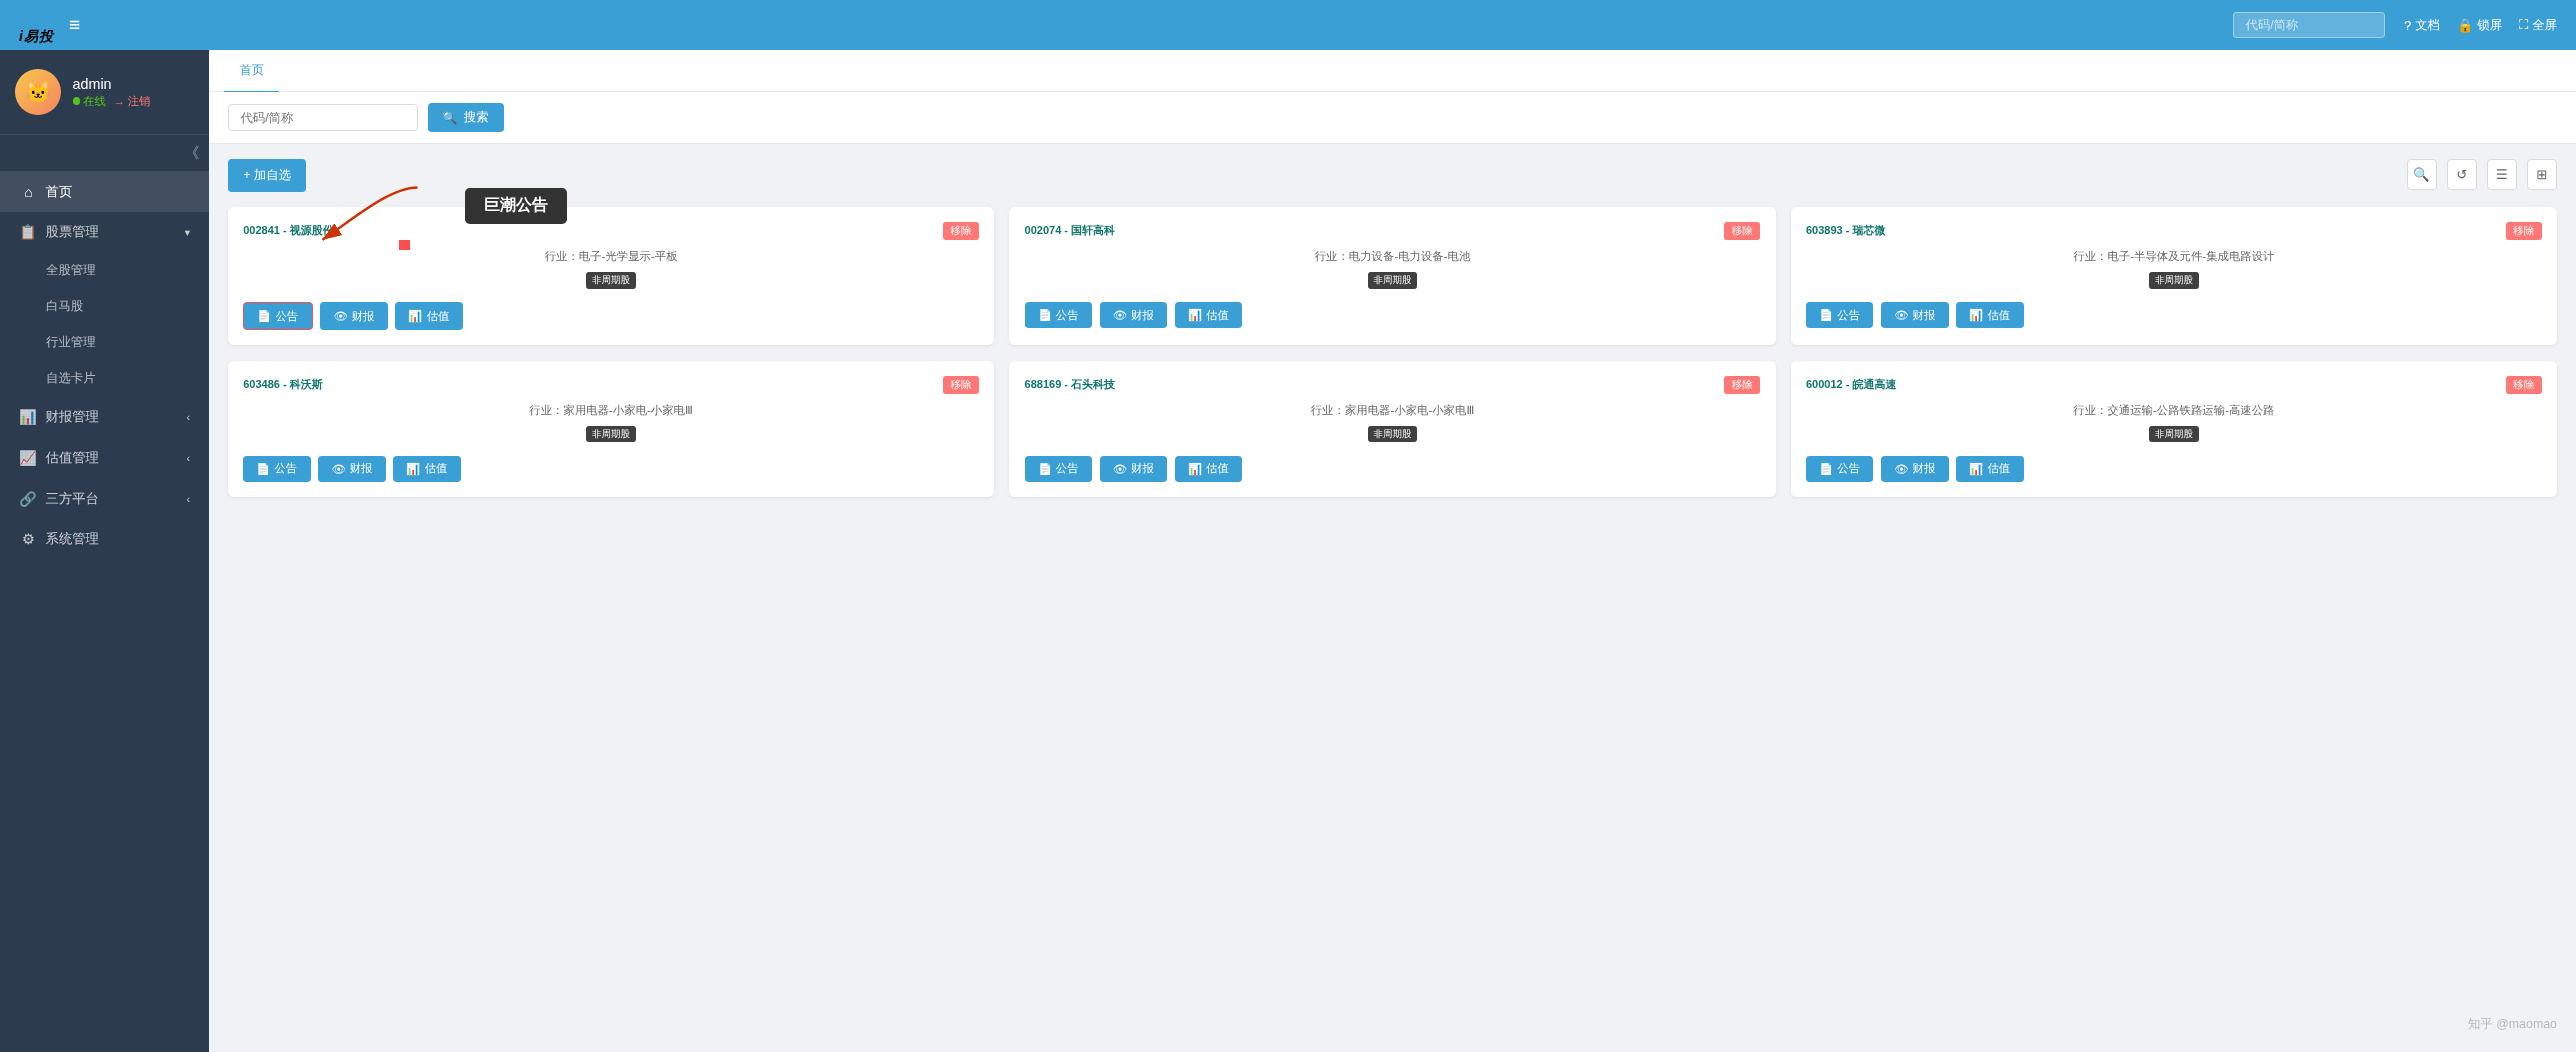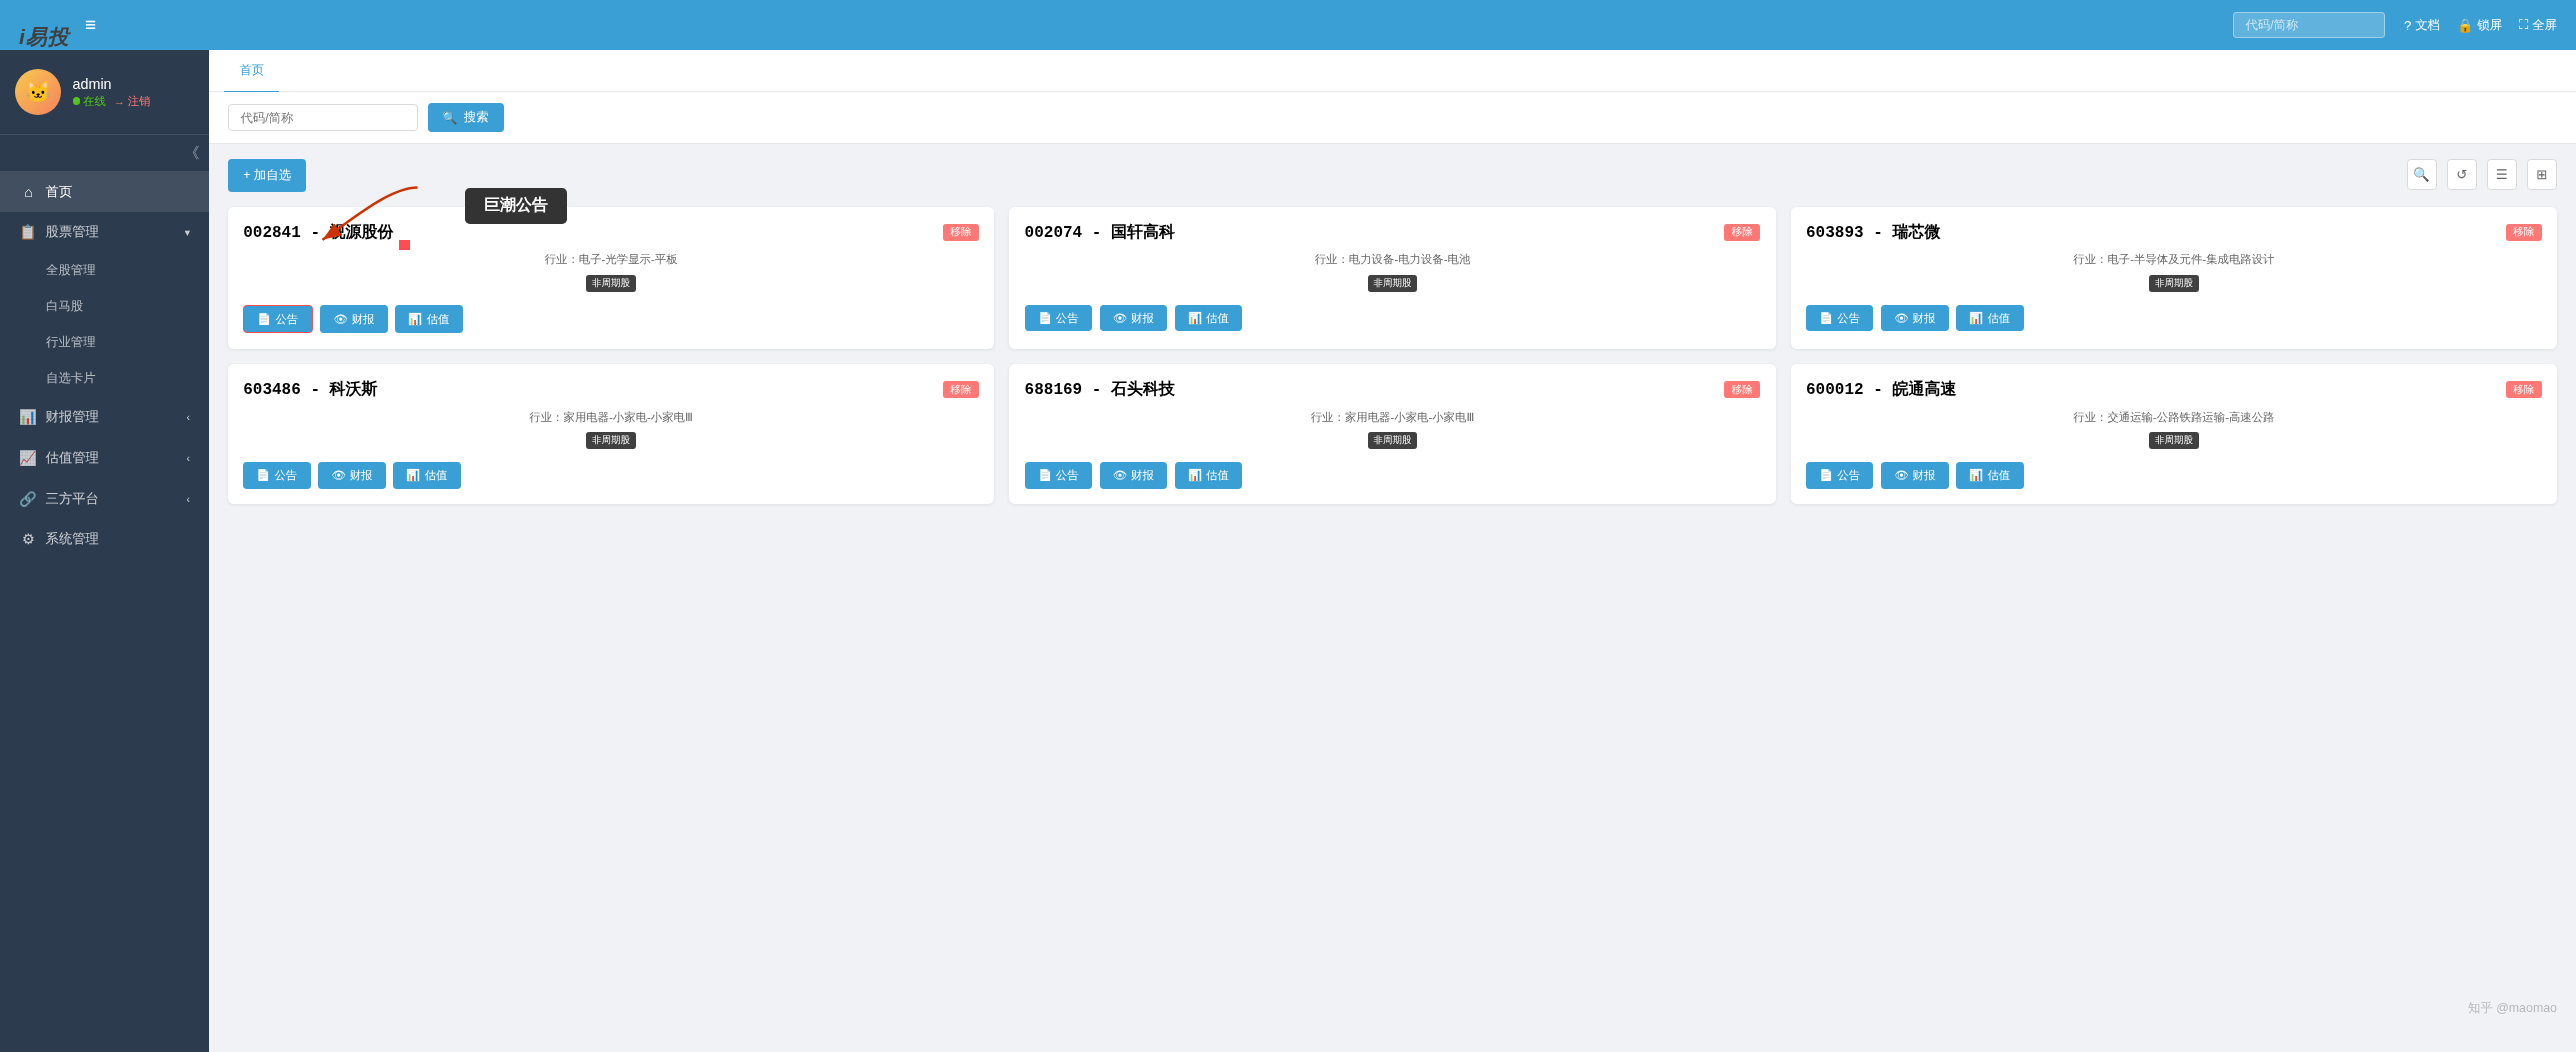--- a/index.html
+++ b/index.html
@@ -9,22 +9,22 @@
     .top-header {
       background: #3a9fd5;
       height: 50px;
       display: flex;
       align-items: center;
       justify-content: space-between;
       padding: 0 19px;
       flex-shrink: 0;
     }
     .top-header .logo {
-      color: #404040;
-      font-size: 21px;
+      color: #000000;
+      font-size: 14px;
       font-weight: bold;
       letter-spacing: 1px;
       margin-top: 24px;
     }
     .top-header .logo span { font-style: italic; }
     .header-left { display: flex; align-items: center; gap: 15.2px; }
     .hamburger { color: white; font-size: 19px; cursor: pointer; }
     .header-right { display: flex; align-items: center; gap: 19px; }
     .header-search-input {
       background: rgba(255,255,255,0.2);
@@ -211,21 +211,21 @@
       padding: 15.2px;
       box-shadow: 0 1px 3.8px rgba(0,0,0,0.08);
       position: relative;
     }
     .card-header {
       display: flex;
       align-items: center;
       justify-content: space-between;
       margin-bottom: 9.5px;
     }
-    .stock-title { font-size: 16px; font-weight: bold; color: #000000; font-family: Liberation Mono, monospace; }
+    .stock-title { font-size: 11px; font-weight: bold; color: #0f766e; }
     .remove-badge {
       background: #ff7875;
       color: white;
       font-size: 10.5px;
       padding: 1.9px 7.6px;
       border-radius: 2.9px;
       cursor: pointer;
     }
     .card-industry {
       font-size: 11.4px;
@@ -266,21 +266,21 @@
       font-size: 15.2px;
       font-weight: bold;
       padding: 7.6px 19px;
       border-radius: 3.8px;
       white-space: nowrap;
     }
 
     
     .watermark {
       position: fixed;
-      bottom: 35px;
+      bottom: 19px;
       right: 19px;
       color: rgba(0,0,0,0.25);
       font-size: 12.4px;
       pointer-events: none;
       z-index: 9999;
     }
 
     
     ::-webkit-scrollbar { width: 5.7px; }
     ::-webkit-scrollbar-track { background: #f1f1f1; }

